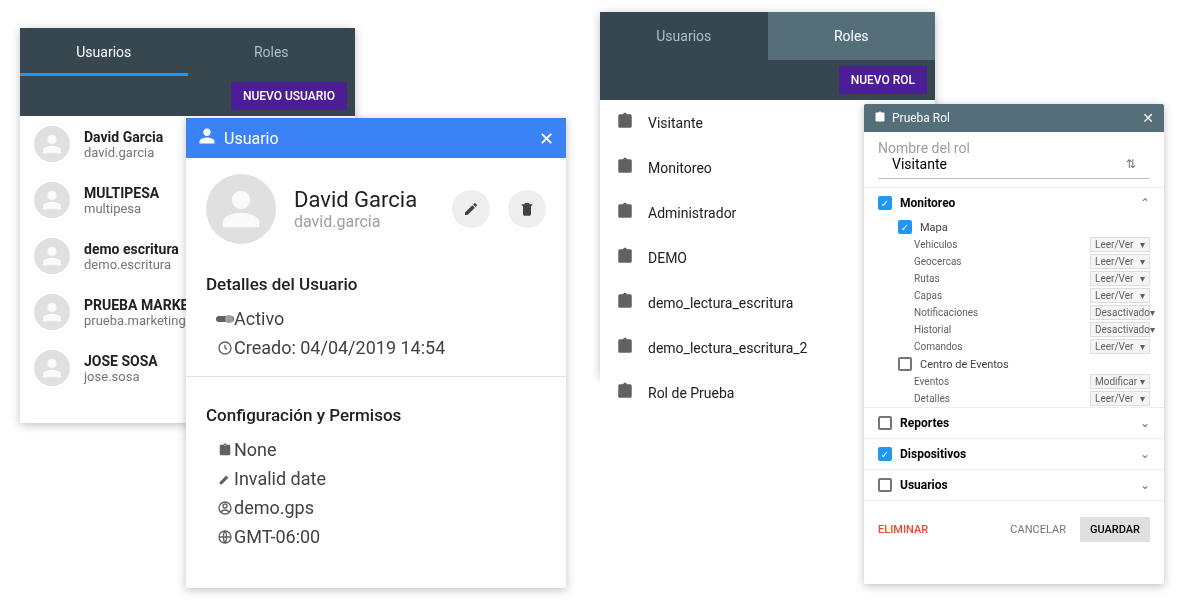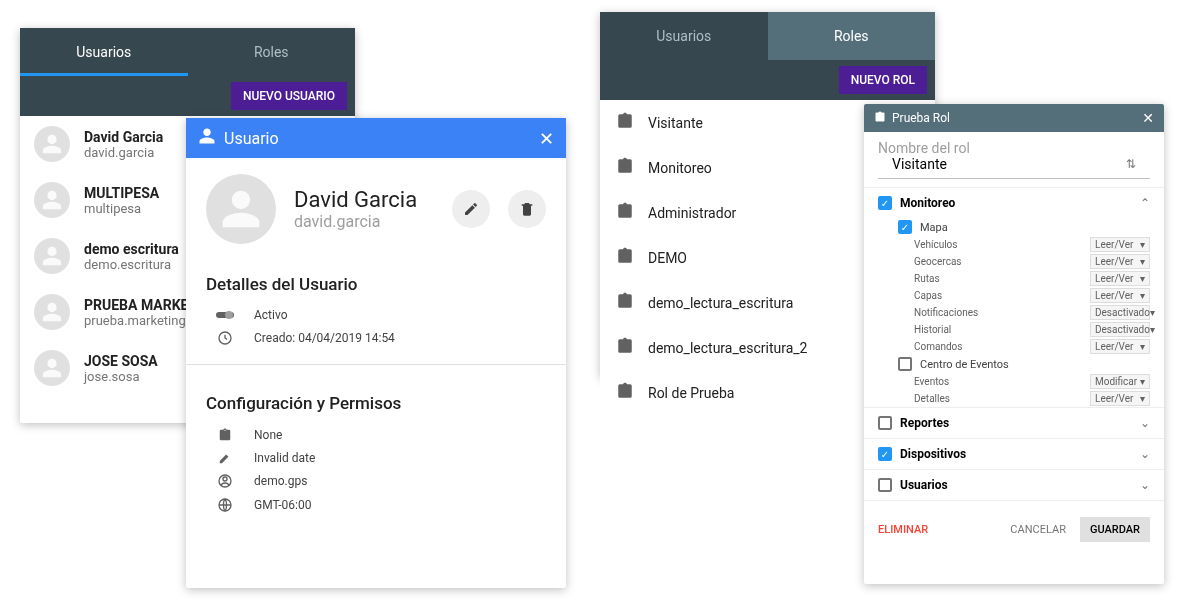--- a/index.html
+++ b/index.html
@@ -21,21 +21,21 @@
   .modal-hdr{background:#3b82f6;color:#fff;display:flex;align-items:center;padding:0 12px;height:40px;gap:8px}
   .modal-title{font-size:16px;flex:1}
   .close-x{font-size:18px;cursor:pointer;color:#fff}
   .big-avatar{width:70px;height:70px;border-radius:50%;background:#e0e0e0;display:flex;align-items:center;justify-content:center}
   .big-avatar svg{fill:#fafafa}
   .profile-row{display:flex;align-items:center;gap:18px;padding:16px 20px}
   .profile-name{font-size:22px;font-weight:400;color:#212121}
   .profile-sub{font-size:16px;color:#9e9e9e}
   .icon-btn{width:38px;height:38px;border-radius:50%;background:#eee;display:flex;align-items:center;justify-content:center;cursor:pointer}
   .section-title{font-size:17px;font-weight:500;color:#212121;padding:14px 20px 10px}
-  .detail-row{display:flex;align-items:center;gap:20px;padding:4px 30px;font-size:12px;color:#424242}
+  .detail-row{display:flex;align-items:center;padding:4px 30px;font-size:18px;color:#424242}
   .detail-row .ic{width:18px;display:flex;justify-content:center;color:#616161}
   .divider{height:1px;background:#e0e0e0;margin:14px 0}
   
   .role-item{display:flex;align-items:center;gap:14px;padding:12px 16px;font-size:14px;color:#212121}
   .role-item .badge-ic{color:#616161}
   
   .editrol-hdr{background:#546e7a;color:#fff;display:flex;align-items:center;height:28px;padding:0 10px;gap:6px;font-size:12px}
   .field-label{font-size:14px;color:#9e9e9e;padding:8px 14px 0}
   .field-val{font-size:14px;padding:0 14px 6px;border-bottom:1px solid #c0c0c0;margin:0 14px 8px;display:flex;justify-content:space-between;align-items:center}
   .perm-section{display:flex;align-items:center;justify-content:space-between;padding:8px 14px;border-top:1px solid #eee;font-size:12px}

